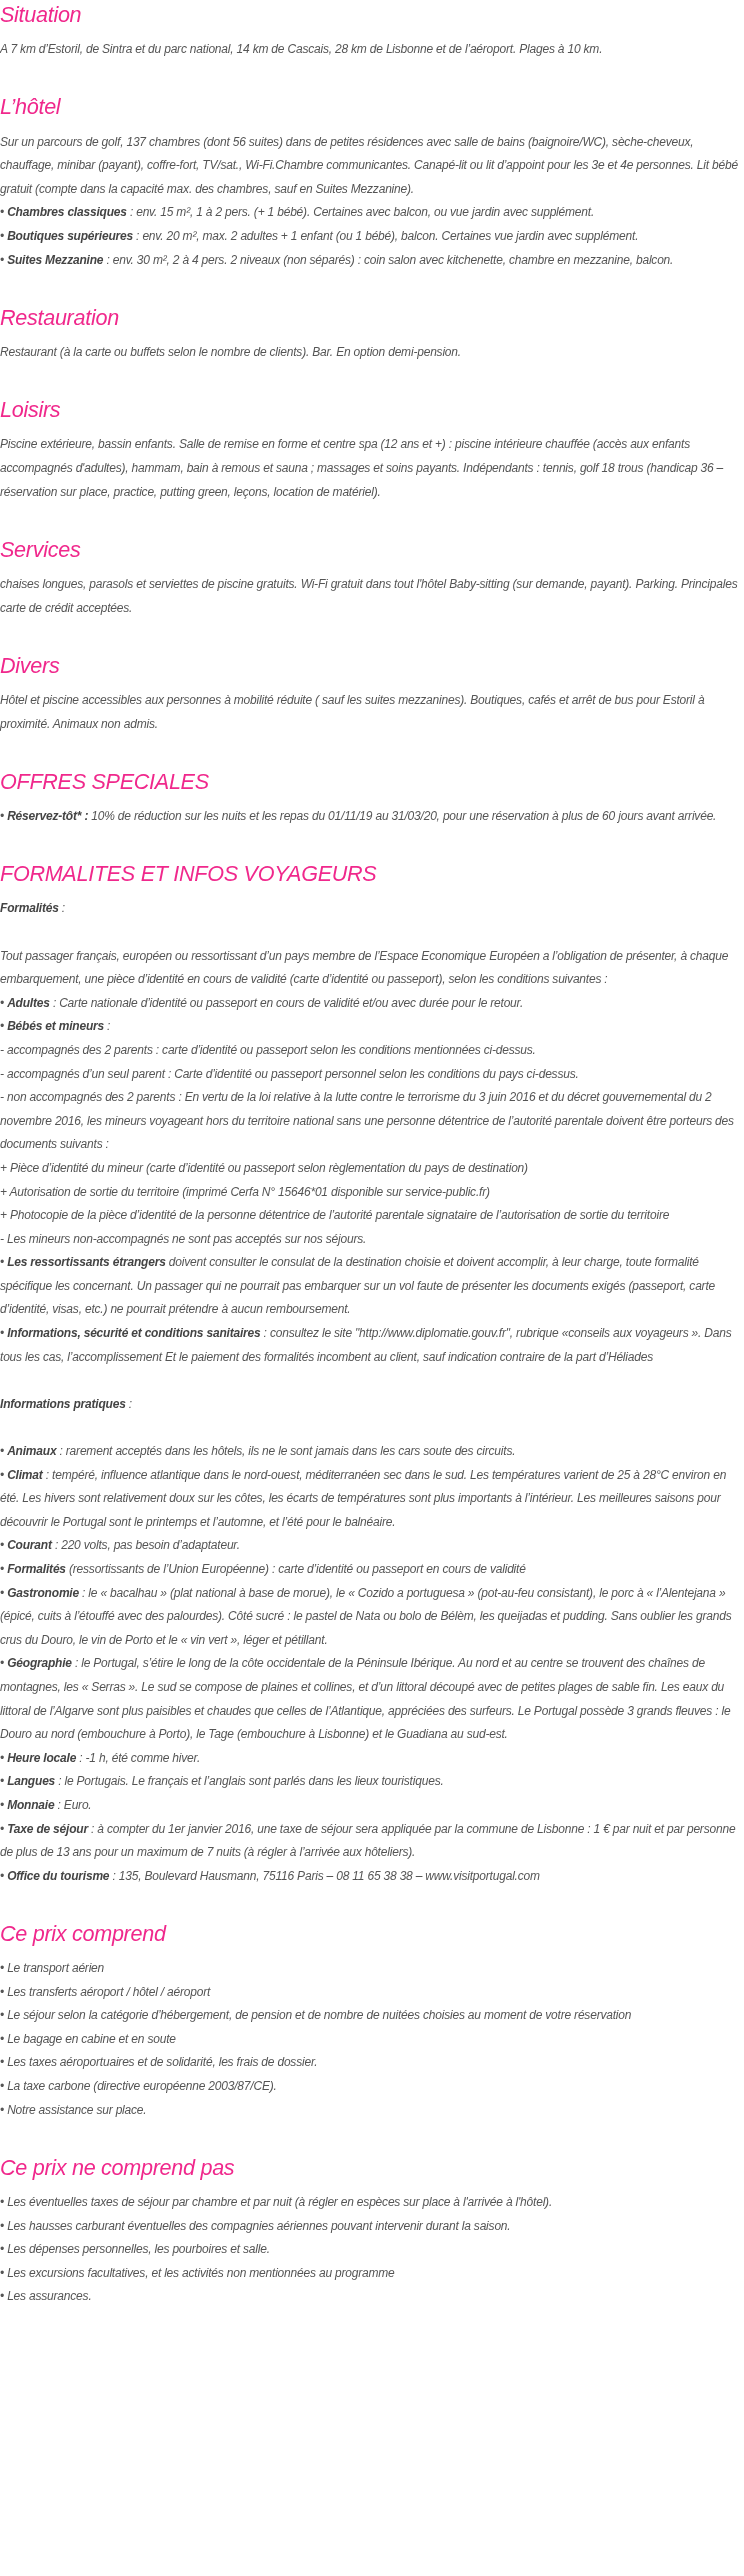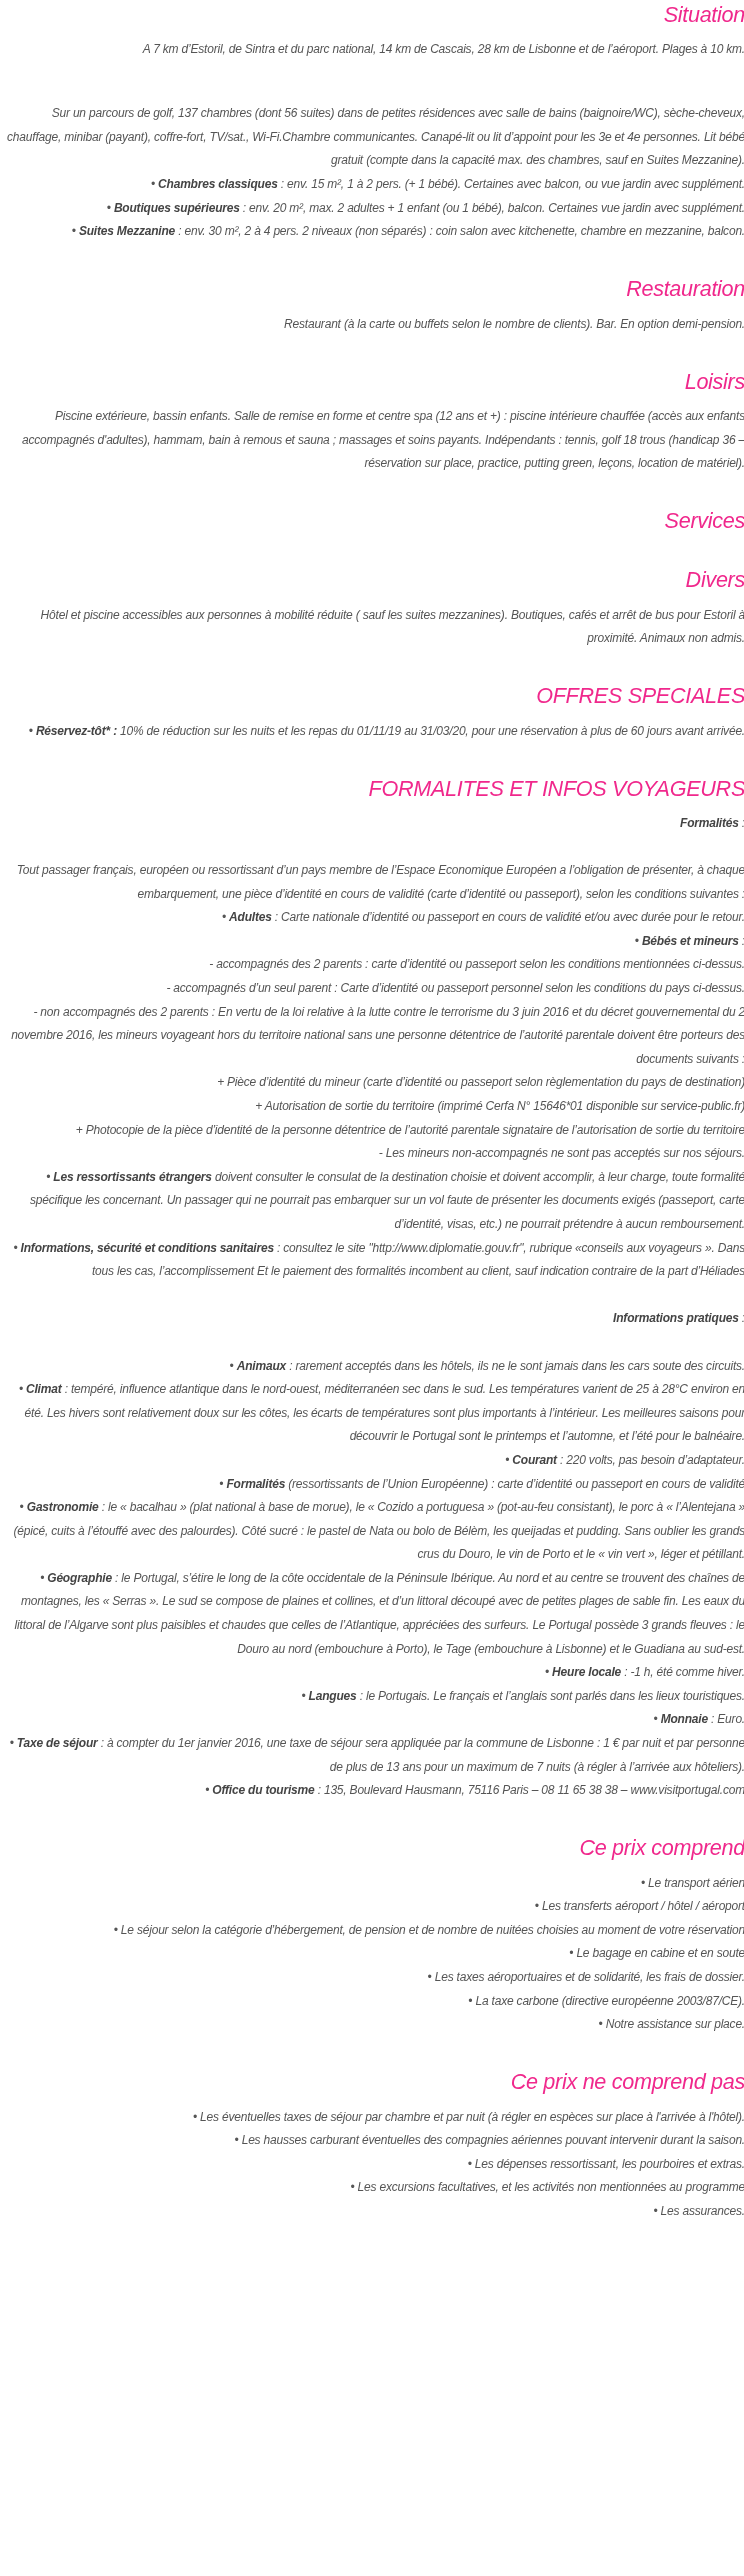--- a/index.html
+++ b/index.html
@@ -2,21 +2,21 @@
 <html><head>
 <meta charset="utf-8">
 <style>
   html, body { margin: 0; padding: 0; background: #ffffff; }
   body {
     width: 745px;
     font-family: "Liberation Sans", "DejaVu Sans", sans-serif;
     color: #555555;
   }
   .page { padding: 0 0 5.9px 0; }
-  .section { margin: 0; text-align: right; }
+  .section { margin: 0; }
   h2.sec-title {
     font-family: "Liberation Sans", sans-serif;
     font-style: italic;
     font-weight: normal;
     color: #f0288c;
     font-size: 21.6px;
     line-height: 27.5px;
     margin: 0;
     padding-top: 1px;
     letter-spacing: -0.3px;
@@ -40,20 +40,21 @@
 
   <section class="section">
     <h2 class="sec-title">Situation</h2>
     <div class="sec-body">
         <p>A 7 km d’Estoril, de Sintra et du parc national, 14 km de Cascais, 28 km de Lisbonne et de l’aéroport. Plages à 10 km.</p>
       </div>
   </section>
   <div class="after" style="height:30.5px"></div>
 
   <section class="section">
+    <h2 class="sec-title">L’hôtel</h2>
     <div class="sec-body">
       <p>Sur un parcours de golf, 137 chambres (dont 56 suites) dans de petites résidences avec salle de bains (baignoire/WC), sèche-cheveux, chauffage, minibar (payant), coffre-fort, TV/sat., Wi-Fi.Chambre communicantes. Canapé-lit ou lit d’appoint pour les 3e et 4e personnes. Lit bébé gratuit (compte dans la capacité max. des chambres, sauf en Suites Mezzanine).</p>
       <p><span>•</span> <b>Chambres classiques</b><span> : env. 15 m², 1 à 2 pers. (+ 1 bébé). Certaines avec balcon, ou vue jardin avec supplément.</span></p>
       <p><span>• </span> <b>Boutiques supérieures</b><span> : env. 20 m², max. 2 adultes + 1 enfant (ou 1 bébé), balcon. Certaines vue jardin avec supplément.</span></p>
       <p><span>•</span> <b>Suites Mezzanine</b><span> : env. 30 m², 2 à 4 pers. 2 niveaux (non séparés) : coin salon avec kitchenette, chambre en mezzanine, balcon.</span></p>
     </div>
   </section>
   <div class="after" style="height:30.5px"></div>
 
   <section class="section">
@@ -67,20 +68,23 @@
   <section class="section">
     <h2 class="sec-title">Loisirs</h2>
     <div class="sec-body">
         <p>Piscine extérieure, bassin enfants. Salle de remise en forme et centre spa (12 ans et +) : piscine intérieure chauffée (accès aux enfants accompagnés d'adultes), hammam, bain à remous et sauna ; massages et soins payants. Indépendants : tennis, golf 18 trous (handicap 36 – réservation sur place, practice, putting green, leçons, location de matériel).</p>
       </div>
   </section>
   <div class="after" style="height:30.5px"></div>
 
   <section class="section">
     <h2 class="sec-title">Services</h2>
+    <div class="sec-body">
+        <p>chaises longues, parasols et serviettes de piscine gratuits. Wi-Fi gratuit dans tout l'hôtel Baby-sitting (sur demande, payant). Parking. Principales carte de crédit acceptées.</p>
+      </div>
   </section>
   <div class="after" style="height:30.5px"></div>
 
   <section class="section">
     <h2 class="sec-title">Divers</h2>
     <div class="sec-body">
         <p>Hôtel et piscine accessibles aux personnes à mobilité réduite ( sauf les suites mezzanines). Boutiques, cafés et arrêt de bus pour Estoril à proximité. Animaux non admis.</p>
       </div>
   </section>
   <div class="after" style="height:30.5px"></div>
@@ -140,20 +144,20 @@
       <p>• Notre assistance sur place.</p>
     </div>
   </section>
   <div class="after" style="height:30.5px"></div>
 
   <section class="section">
     <h2 class="sec-title">Ce prix ne comprend pas</h2>
     <div class="sec-body">
       <p>• Les éventuelles taxes de séjour par chambre et par nuit (à régler en espèces sur place à l'arrivée à l'hôtel).</p>
       <p>• Les hausses carburant éventuelles des compagnies aériennes pouvant intervenir durant la saison.</p>
-      <p>• Les dépenses ressortissant, les pourboires et extras.</p>
+      <p>• Les dépenses personnelles, les pourboires et salle.</p>
       <p>• Les excursions facultatives, et les activités non mentionnées au programme</p>
       <p>• Les assurances.</p>
     </div>
   </section>
 
 </div>
 
 
 </body></html>

